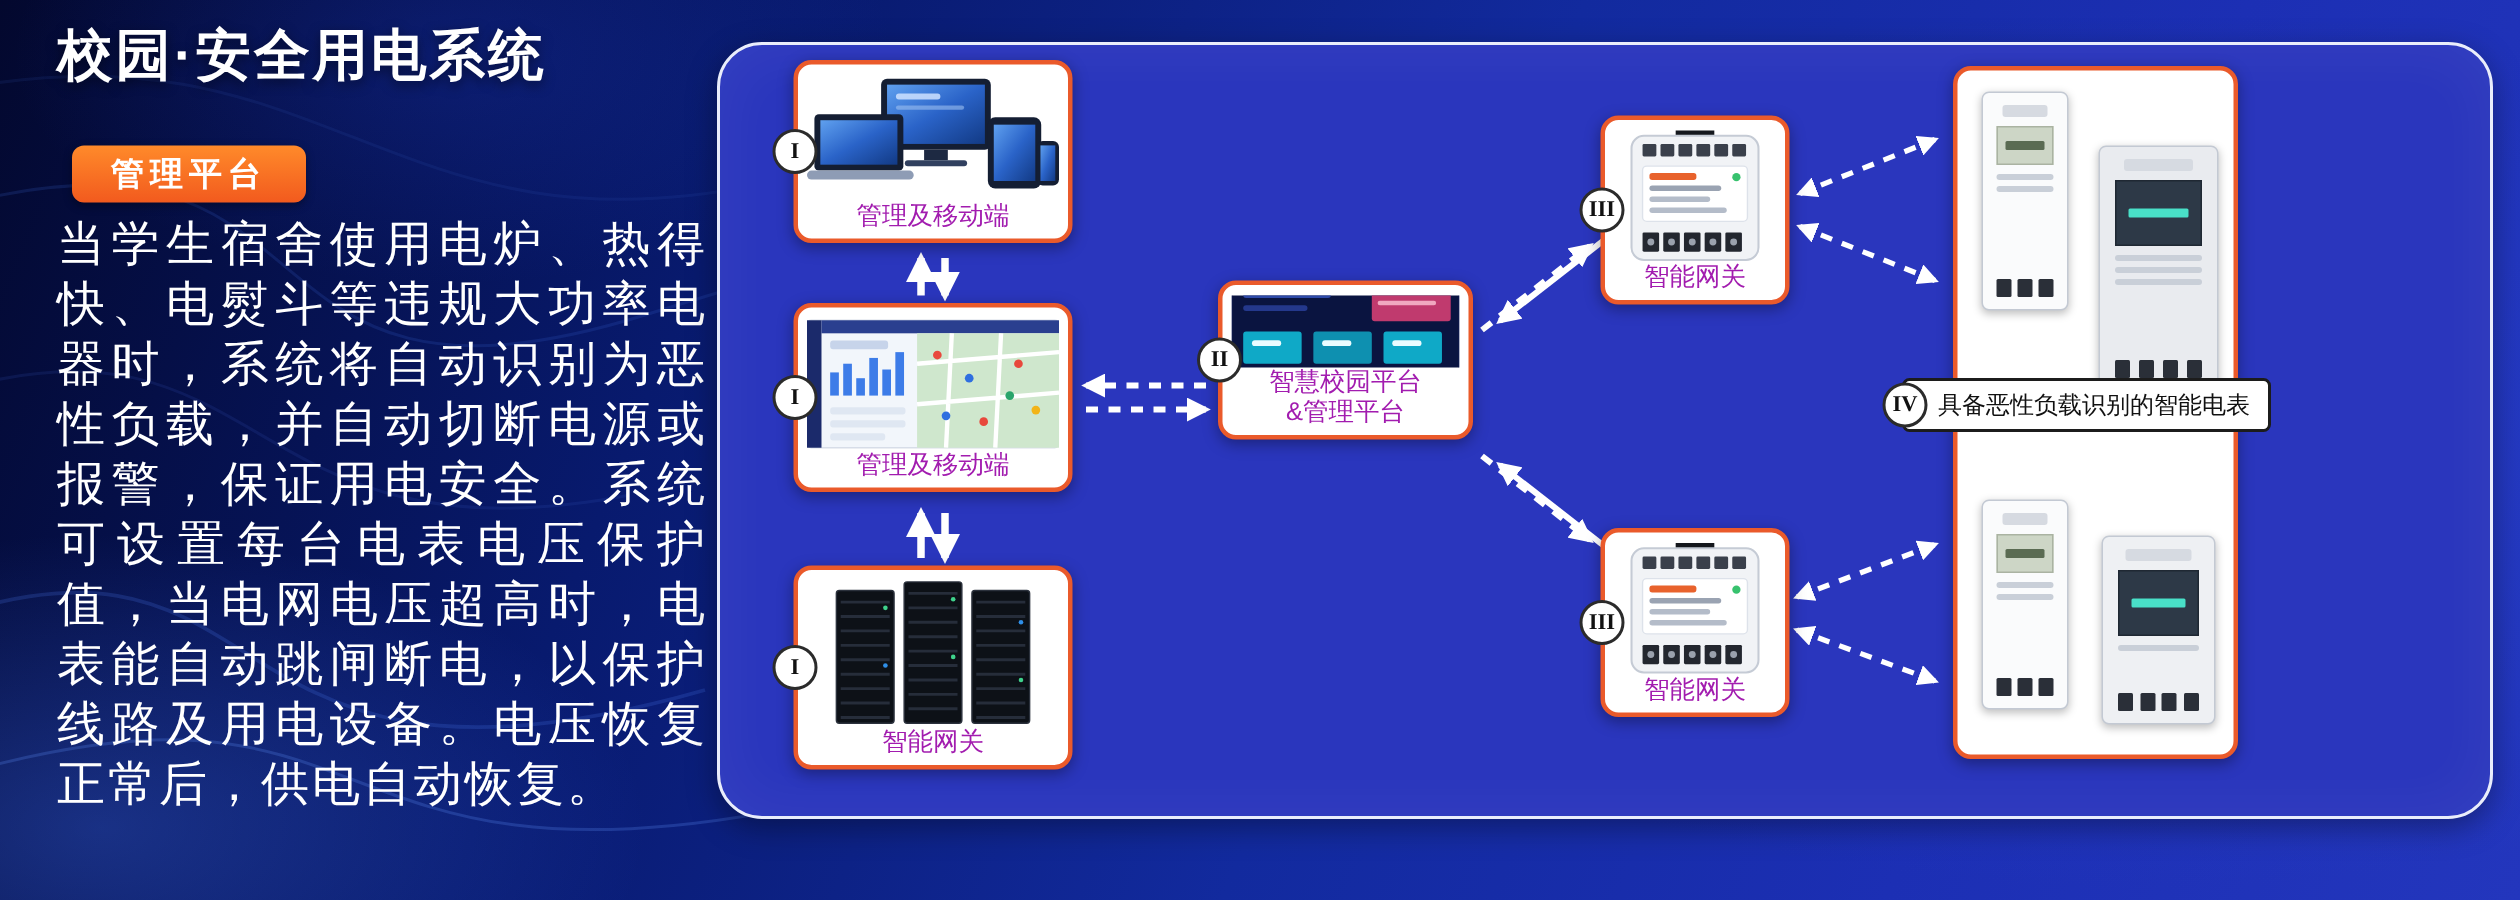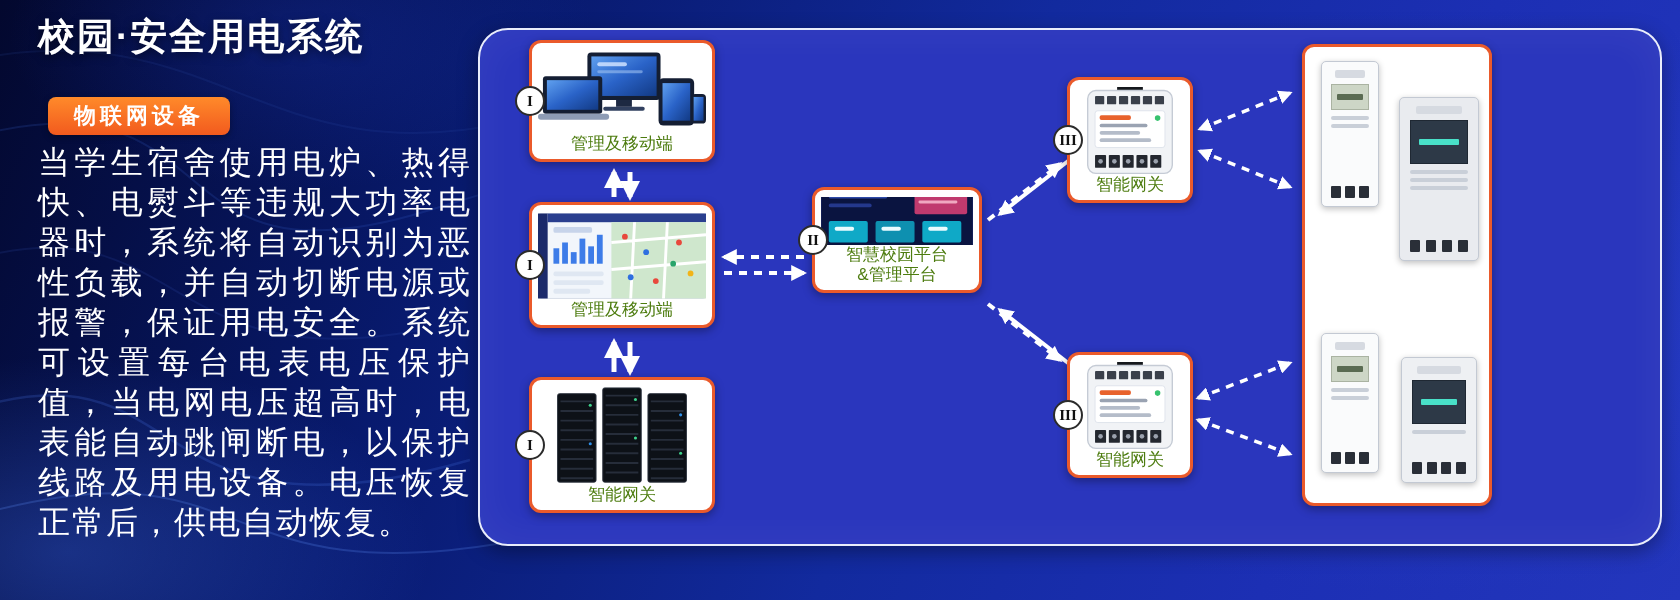--- a/index.html
+++ b/index.html
@@ -43,21 +43,21 @@
     box-sizing:border-box;
   }
   .arrows{position:absolute;left:0;top:0;z-index:1;overflow:visible;}
 
   .card{
     position:absolute;background:#fff;border:3px solid #ea5a2b;border-radius:12px;
     box-sizing:border-box;display:flex;flex-direction:column;align-items:center;
     justify-content:space-between;padding:7px 6px 5px;z-index:2;
     box-shadow:0 3px 10px rgba(0,0,0,.35);
   }
-  .card-label{font-size:17px;color:#4d7c0f;line-height:20px;text-align:center;white-space:nowrap;}
+  .card-label{font-size:17px;color:#a21caf;line-height:20px;text-align:center;white-space:nowrap;}
   .illus{flex:1;width:100%;display:flex;align-items:center;justify-content:center;overflow:hidden;}
 
   .node-mgmt{left:49px;top:10px;width:186px;height:122px;}
   .node-campus{left:49px;top:172px;width:186px;height:126px;}
   .node-datacenter{left:49px;top:347px;width:186px;height:136px;}
   .node-iot{left:332px;top:157px;width:170px;height:106px;}
   .node-gateway-top{left:587px;top:47px;width:126px;height:126px;}
   .node-gateway-bottom{left:587px;top:322px;width:126px;height:126px;}
   .node-meters{left:822px;top:14px;width:190px;height:462px;padding:0;}
 
@@ -106,21 +106,21 @@
 
 <svg class="bg-waves" width="1680" height="600" viewBox="0 0 1680 600">
   <path d="M-40,140 C240,60 140,300 430,210 S760,120 900,190" stroke="#3f6cd8" stroke-opacity="0.18" stroke-width="2" fill="none"></path>
   <path d="M-60,420 C200,320 120,560 470,460" stroke="#4a78e8" stroke-opacity="0.22" stroke-width="2.5" fill="none"></path>
   <path d="M-40,520 C260,430 200,600 520,540" stroke="#5d8af2" stroke-opacity="0.25" stroke-width="2" fill="none"></path>
   <path d="M-30,260 C180,200 160,380 420,330" stroke="#3a5fc8" stroke-opacity="0.15" stroke-width="2" fill="none"></path>
   <path d="M-30,60 C220,10 260,180 520,120" stroke="#3a5fc8" stroke-opacity="0.12" stroke-width="2" fill="none"></path>
 </svg>
 
 <h1 class="title">校园·安全用电系统</h1>
-<div class="pill">物联网设备</div>
+<div class="pill">管理平台</div>
 <p class="desc">当学生宿舍使用电炉、热得快、电熨斗等违规大功率电器时，系统将自动识别为恶性负载，并自动切断电源或报警，保证用电安全。系统可设置每台电表电压保护值，当电网电压超高时，电表能自动跳闸断电，以保护线路及用电设备。电压恢复正常后，供电自动恢复。</p>
 
 <div class="panel">
 
   <svg class="arrows" width="1184" height="518" viewBox="0 0 1184 518">
     <defs>
       <marker id="mh" viewBox="0 0 5 5" markerWidth="4" markerHeight="4" refX="4" refY="2.5" orient="auto-start-reverse">
         <path d="M0,0 L5,2.5 L0,5 Z" fill="#ffffff"></path>
       </marker>
     </defs>
@@ -400,14 +400,18 @@
         </div>
       <div class="m-terms">
           <i></i>
           <i></i>
           <i></i>
           <i></i>
         </div>
     </div>
   </div>
 
+  <div class="meter-caption">
+    <span class="badge">IV</span>
+    <span>具备恶性负载识别的智能电表</span>
+  </div>
 
 </div>
 
 </body></html>

